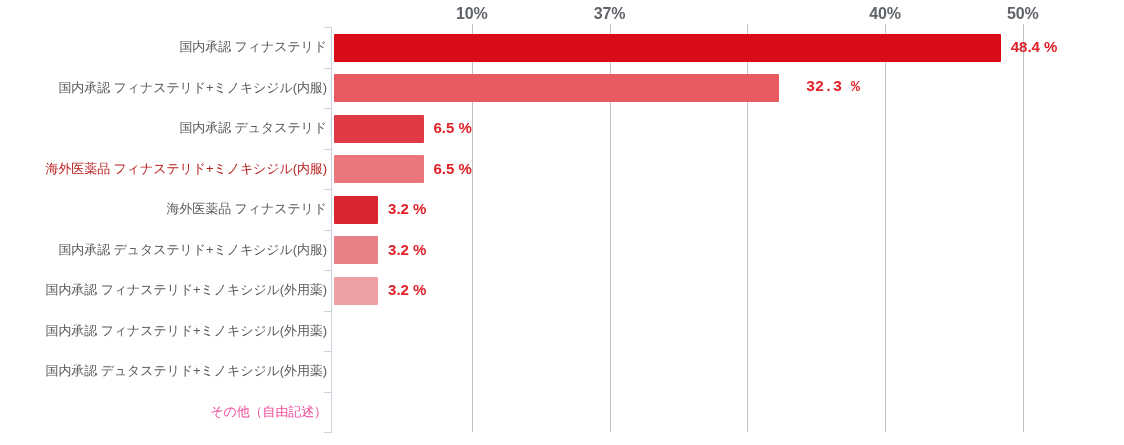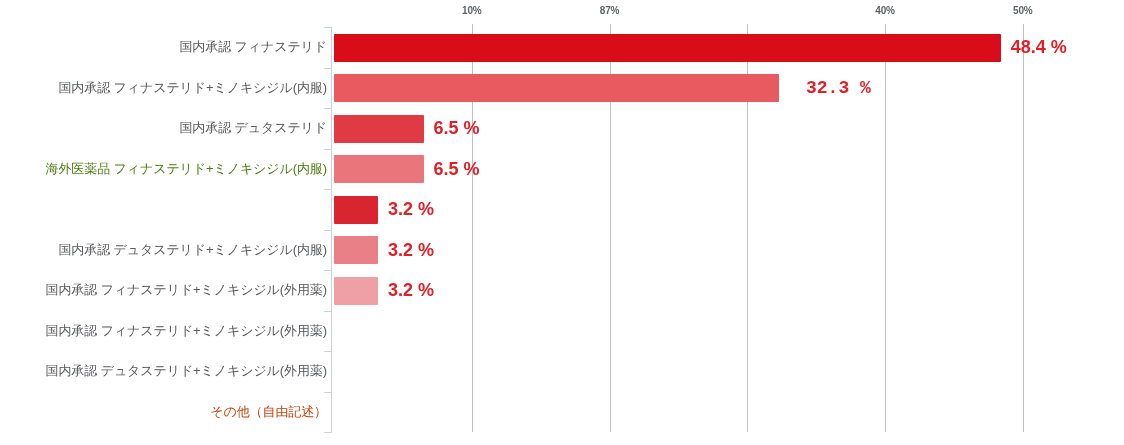--- a/index.html
+++ b/index.html
@@ -26,21 +26,21 @@
     position: absolute;
     left: 0;
     top: 0;
     width: 1124px;
     height: 26px;
   }
   .axis-tick-label {
     position: absolute;
     top: 5px;
     transform: translateX(-50%);
-    font-size: 10px;
+    font-size: 16px;
     font-weight: bold;
     color: #5f6368;
     white-space: nowrap;
     letter-spacing: -0.2px;
   }
   .axis-tick-mark {
     position: absolute;
     top: 24px;
     width: 1px;
     height: 9px;
@@ -104,35 +104,35 @@
     left: 334px;
     top: 6.5px;
     height: 28px;
     border-radius: 1px;
   }
   .bar-value {
     position: absolute;
     top: 0;
     height: 40.5px;
     line-height: 40.5px;
-    font-size: 18px;
+    font-size: 15px;
     font-weight: bold;
     color: #e01f26;
     white-space: nowrap;
   }
 </style>
 </head>
 <body>
 
 <div id="chart-root">
 
   <div class="axis-top" id="axis-top">
       <div class="axis-tick-label" style="left: 471.75px;">10%</div>
       <div class="axis-tick-mark" style="left: 471.75px; background: rgb(189, 193, 198);"></div>
-      <div class="axis-tick-label" style="left: 609.5px;">87%</div>
+      <div class="axis-tick-label" style="left: 609.5px;">37%</div>
       <div class="axis-tick-mark" style="left: 609.5px; background: rgb(189, 193, 198);"></div>
       <div class="axis-tick-label" style="left: 747.25px; margin-top: 40px;">30%</div>
       <div class="axis-tick-mark" style="left: 747.25px; background: rgb(189, 193, 198);"></div>
       <div class="axis-tick-label" style="left: 885px;">40%</div>
       <div class="axis-tick-mark" style="left: 885px; background: rgb(189, 193, 198);"></div>
       <div class="axis-tick-label" style="left: 1022.75px;">50%</div>
       <div class="axis-tick-mark" style="left: 1022.75px; background: rgb(189, 193, 198);"></div>
     </div>
 
   <div class="plot" id="plot-area">
@@ -155,46 +155,47 @@
         <div class="row-label" style="color: rgb(88, 89, 91);">国内承認 フィナステリド+ミノキシジル(内服)</div>
         <div class="bar" style="width: 444.932px; background: rgb(232, 90, 96);"></div>
         <div class="bar-value" style="left: 806px; color: rgb(224, 31, 38); font-family: Liberation Mono, monospace;">32.3 %</div>
       </div>
       <div class="row" style="top: 108px;">
         <div class="row-label" style="color: rgb(88, 89, 91);">国内承認 デュタステリド</div>
         <div class="bar" style="width: 89.5375px; background: rgb(224, 59, 68);"></div>
         <div class="bar-value" style="left: 433.538px; color: rgb(224, 31, 38);">6.5 %</div>
       </div>
       <div class="row" style="top: 148.5px;">
-        <div class="row-label" style="color: #4d7c0f;">海外医薬品 フィナステリド+ミノキシジル(内服)</div>
+        <div class="row-label" style="color: #b91c1c;">海外医薬品 フィナステリド+ミノキシジル(内服)</div>
         <div class="bar" style="width: 89.5375px; background: rgb(234, 118, 124);"></div>
         <div class="bar-value" style="left: 433.538px; color: rgb(224, 31, 38);">6.5 %</div>
       </div>
       <div class="row" style="top: 189px;">
+        <div class="row-label" style="color: rgb(88, 89, 91);">海外医薬品 フィナステリド</div>
         <div class="bar" style="width: 44.08px; background: rgb(217, 37, 47);"></div>
         <div class="bar-value" style="left: 388.08px; color: rgb(224, 31, 38);">3.2 %</div>
       </div>
       <div class="row" style="top: 229.5px;">
         <div class="row-label" style="color: rgb(88, 89, 91);">国内承認 デュタステリド+ミノキシジル(内服)</div>
         <div class="bar" style="width: 44.08px; background: rgb(234, 128, 135);"></div>
         <div class="bar-value" style="left: 388.08px; color: rgb(224, 31, 38);">3.2 %</div>
       </div>
       <div class="row" style="top: 270px;">
         <div class="row-label" style="color: rgb(88, 89, 91); margin-left: 24px;">国内承認 フィナステリド+ミノキシジル(外用薬)</div>
         <div class="bar" style="width: 44.08px; background: rgb(238, 160, 165);"></div>
         <div class="bar-value" style="left: 388.08px; color: rgb(224, 31, 38);">3.2 %</div>
       </div>
       <div class="row" style="top: 310.5px;">
         <div class="row-label" style="color: rgb(88, 89, 91);">国内承認 フィナステリド+ミノキシジル(外用薬)</div>
       </div>
       <div class="row" style="top: 351px;">
         <div class="row-label" style="color: rgb(88, 89, 91);">国内承認 デュタステリド+ミノキシジル(外用薬)</div>
       </div>
       <div class="row" style="top: 391.5px;">
-        <div class="row-label" style="color: #c2410c;">その他（自由記述）</div>
+        <div class="row-label" style="color: #ec4899;">その他（自由記述）</div>
       </div>
     </div>
 
 <div class="yaxis-tick" style="top: 27px; background: rgb(201, 210, 220);"></div>
     <div class="yaxis-tick" style="top: 67.5px; background: rgb(201, 210, 220);"></div>
     <div class="yaxis-tick" style="top: 108px; background: rgb(201, 210, 220);"></div>
     <div class="yaxis-tick" style="top: 148.5px; background: rgb(201, 210, 220);"></div>
     <div class="yaxis-tick" style="top: 189px; background: rgb(201, 210, 220);"></div>
     <div class="yaxis-tick" style="top: 229.5px; background: rgb(201, 210, 220);"></div>
     <div class="yaxis-tick" style="top: 270px; background: rgb(201, 210, 220);"></div>

